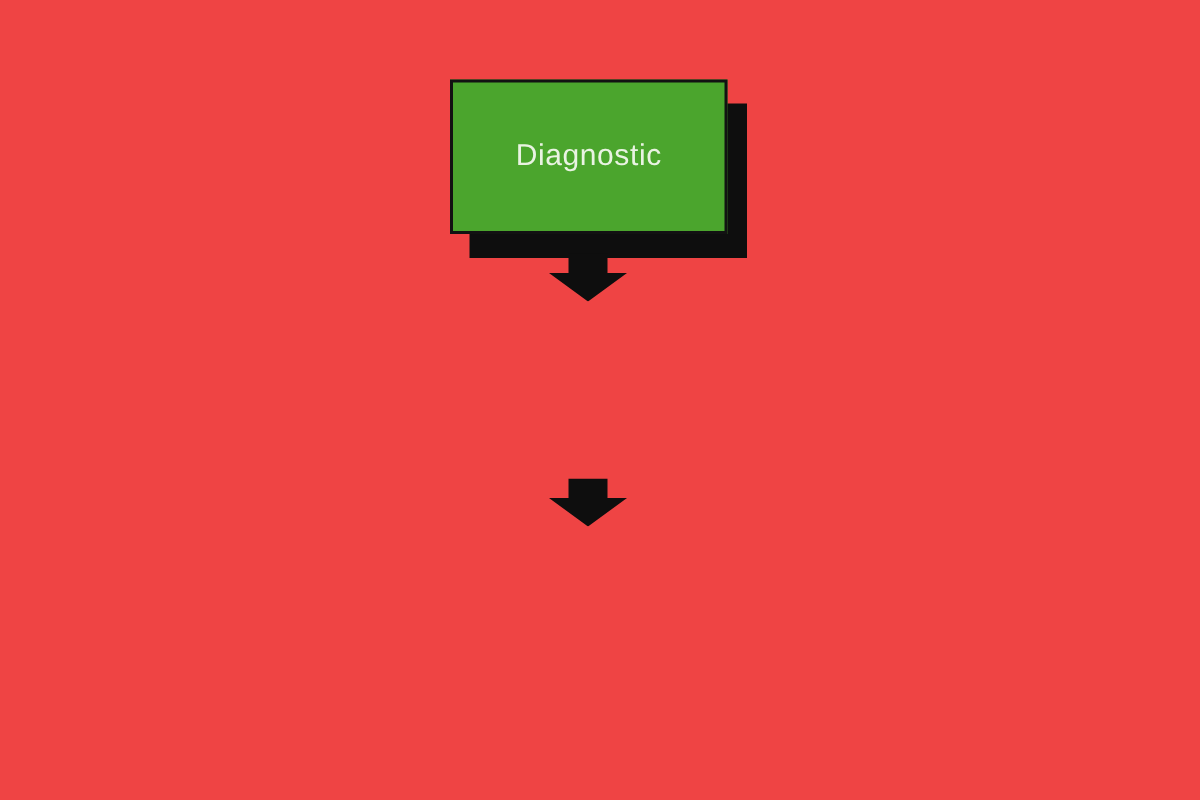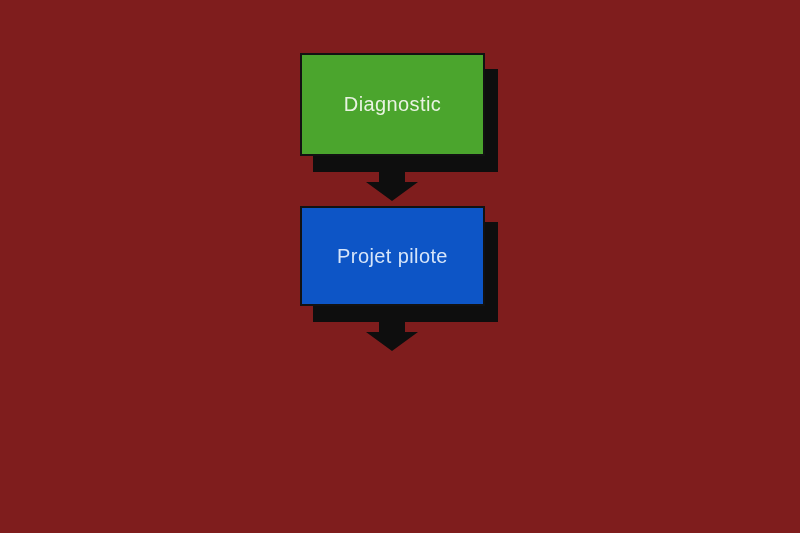--- a/index.html
+++ b/index.html
@@ -5,21 +5,21 @@
   html, body {
     margin: 0;
     padding: 0;
     background: #ffffff;
     font-family: "Liberation Sans", sans-serif;
   }
   .canvas {
     position: relative;
     width: 800px;
     height: 533px;
-    background: #7f1d1d;
+    background: #ef4444;
     overflow: hidden;
   }
   .step {
     position: absolute;
     left: 300px;
     width: 185px;
   }
   .step-1 { top: 53px;  height: 103px; }
   .step-2 { top: 206px; height: 100px; }
   .step-3 { top: 356px; height: 102px; }
@@ -70,25 +70,19 @@
     <div class="shadow" style="background: rgb(14, 14, 14);"></div>
     <div class="box" style="background: rgb(75, 165, 45);">
       <span class="label" style="color: rgb(233, 243, 226);">Diagnostic</span>
     </div>
   </div>
 
   <svg class="arrow arrow-1" width="52" height="32" viewBox="0 0 52 32">
     <polygon points="13,0 39,0 39,13 52,13 26,32 0,13 13,13" fill="#0e0e0e"></polygon>
   </svg>
 
-  <div class="step step-2">
-    <div class="shadow" style="background: rgb(14, 14, 14);"></div>
-    <div class="box" style="background: rgb(13, 85, 198);">
-      <span class="label" style="color: rgb(214, 229, 249);">Projet pilote</span>
-    </div>
-  </div>
 
   <svg class="arrow arrow-2" width="52" height="32" viewBox="0 0 52 32">
     <polygon points="13,0 39,0 39,13 52,13 26,32 0,13 13,13" fill="#0e0e0e"></polygon>
   </svg>
 
 
 </div>
 
 </body></html>

